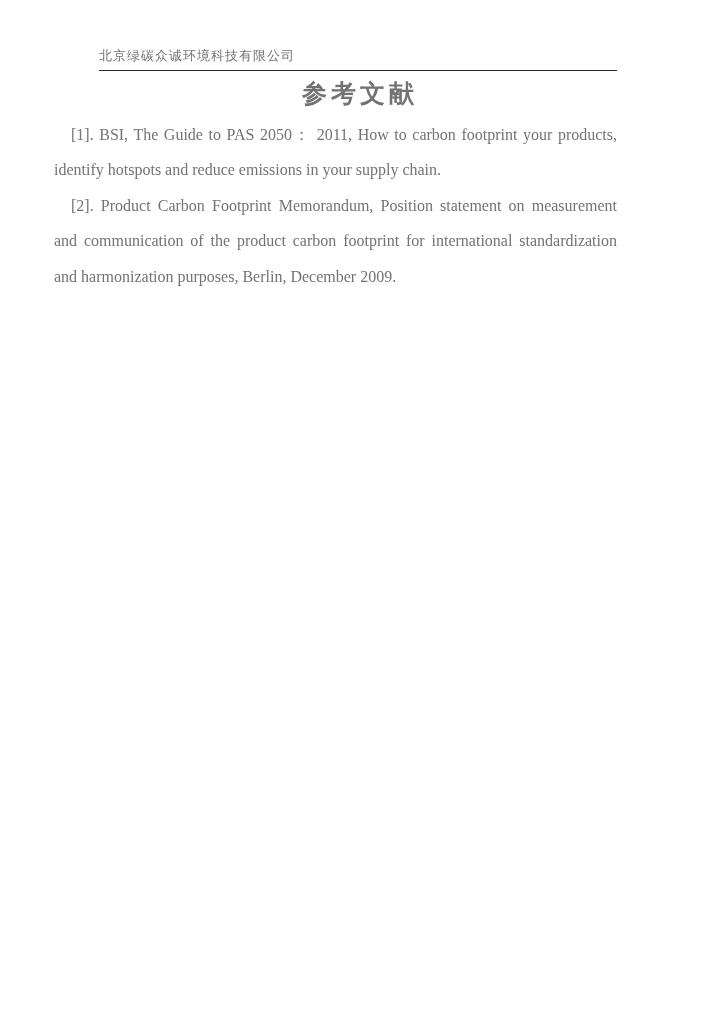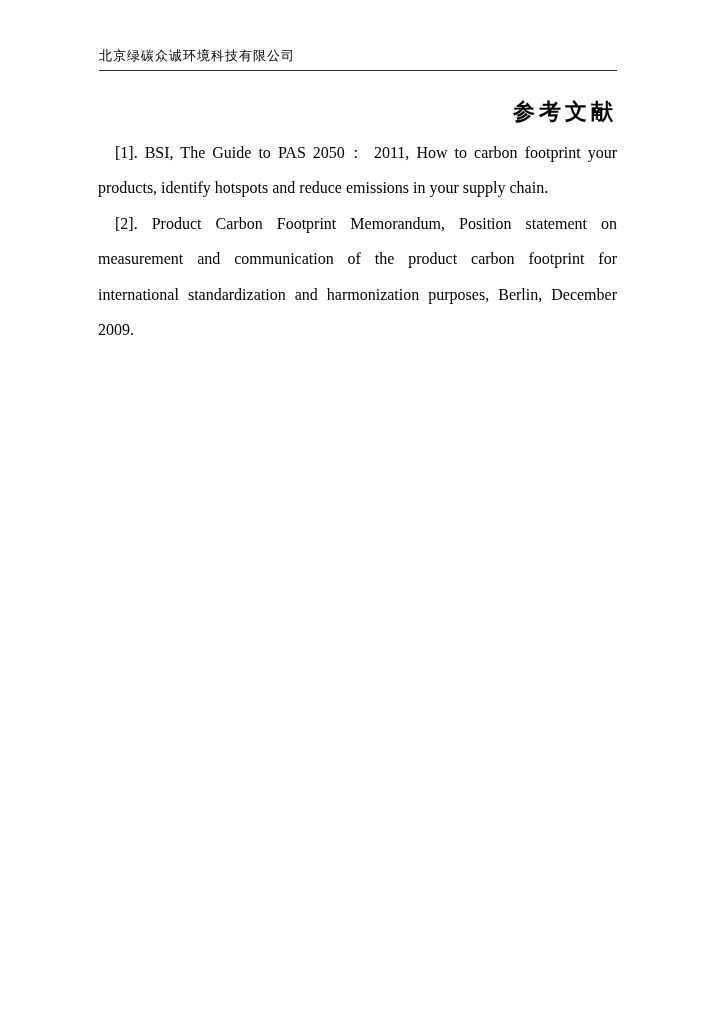--- a/index.html
+++ b/index.html
@@ -9,50 +9,50 @@
   }
   .page {
     position: relative;
     width: 724px;
     height: 1024px;
     margin: 0 auto;
     background: #ffffff;
     box-sizing: border-box;
     padding-top: 48px;
     font-family: "Liberation Serif", "DejaVu Serif", serif;
-    color: #000000;
+    color: #737373;
     overflow: hidden;
   }
   .header {
     margin: 0 107px 0 99px;
     display: flex;
     justify-content: space-between;
     align-items: baseline;
     border-bottom: 1.5px solid #2b2b2b;
     padding-bottom: 7px;
     font-size: 13px;
     line-height: 15px;
   }
   .header .company {
     letter-spacing: 1px;
   }
   .header .docnum {
     white-space: nowrap;
   }
   .title {
-    margin: 26px 107px 0 99px;
-    text-align: right;
-    font-size: 22px;
+    margin: 8px 107px 0 99px;
+    text-align: center;
+    font-size: 25px;
     line-height: 30px;
     font-weight: 700;
     letter-spacing: 4px;
     padding-left: 4px; 
   }
   .refs {
-    margin: 8px 107px 0 98px;
+    margin: 8px 107px 0 54px;
   }
   .refs p {
     margin: 0;
     font-size: 16px;
     line-height: 35.4px;
     text-align: justify;
     text-indent: 17px;
   }
   .footer {
     position: absolute;

